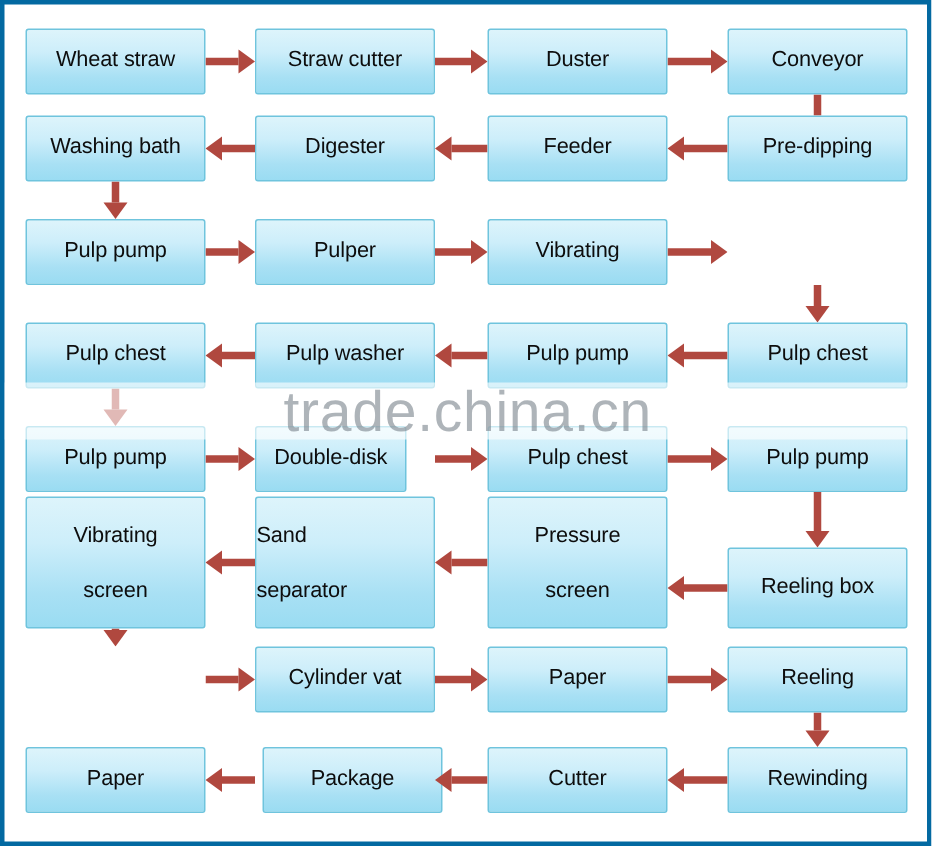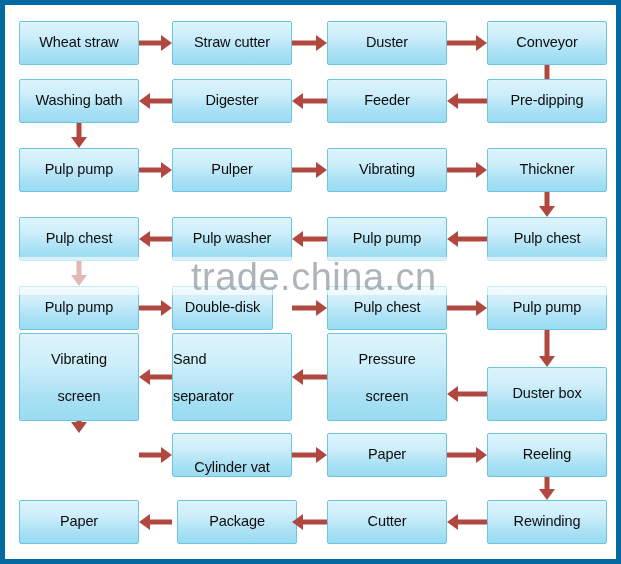--- a/index.html
+++ b/index.html
@@ -9,21 +9,21 @@
   }
   body {
     font-family: "Liberation Sans", "DejaVu Sans", sans-serif;
   }
   #flowchart-root {
     position: relative;
     width: 621px;
     height: 564px;
     background: #ffffff;
     overflow: hidden;
-    border: 5px solid #0369a1;
+    border: 3px solid #0369a1;
     box-sizing: border-box;
   }
   .canvas {
     position: absolute;
     left: 0; top: 0;
     width: 621px;
     height: 564px;
   }
 
   
@@ -118,23 +118,20 @@
       </div>
       <div class="node" style="left: 14px; top: 143px; width: 120px; height: 44px;">
         <span>Pulp pump</span>
       </div>
       <div class="node" style="left: 167px; top: 143px; width: 120px; height: 44px;">
         <span>Pulper</span>
       </div>
       <div class="node" style="left: 322px; top: 143px; width: 120px; height: 44px;">
         <span>Vibrating</span>
       </div>
-      <div class="node" style="left: 482px; top: 143px; width: 120px; height: 44px;">
-        <span>Thickner</span>
-      </div>
       <div class="node" style="left: 14px; top: 212px; width: 120px; height: 44px;">
         <span>Pulp chest</span>
       </div>
       <div class="node" style="left: 167px; top: 212px; width: 120px; height: 44px;">
         <span>Pulp washer</span>
       </div>
       <div class="node" style="left: 322px; top: 212px; width: 120px; height: 44px;">
         <span>Pulp pump</span>
       </div>
       <div class="node" style="left: 482px; top: 212px; width: 120px; height: 44px;">
@@ -158,23 +155,23 @@
       </div>
       <div class="node tall leftalign" style="left: 167px; top: 328px; width: 120px; height: 88px;">
         <div class="ln ln1">Sand</div>
         <div class="ln ln2">separator</div>
       </div>
       <div class="node tall" style="left: 322px; top: 328px; width: 120px; height: 88px;">
         <div class="ln ln1">Pressure</div>
         <div class="ln ln2">screen</div>
       </div>
       <div class="node" style="left: 482px; top: 362px; width: 120px; height: 54px;">
-        <span>Duster box</span>
-      </div>
-      <div class="node" style="left: 167px; top: 428px; width: 120px; height: 44px; align-items: flex-end;">
+        <span>Reeling box</span>
+      </div>
+      <div class="node" style="left: 167px; top: 428px; width: 120px; height: 44px;">
         <span>Cylinder vat</span>
       </div>
       <div class="node" style="left: 322px; top: 428px; width: 120px; height: 44px;">
         <span>Paper</span>
       </div>
       <div class="node" style="left: 482px; top: 428px; width: 120px; height: 44px;">
         <span>Reeling</span>
       </div>
       <div class="node" style="left: 14px; top: 495px; width: 120px; height: 44px;">
         <span>Paper</span>

